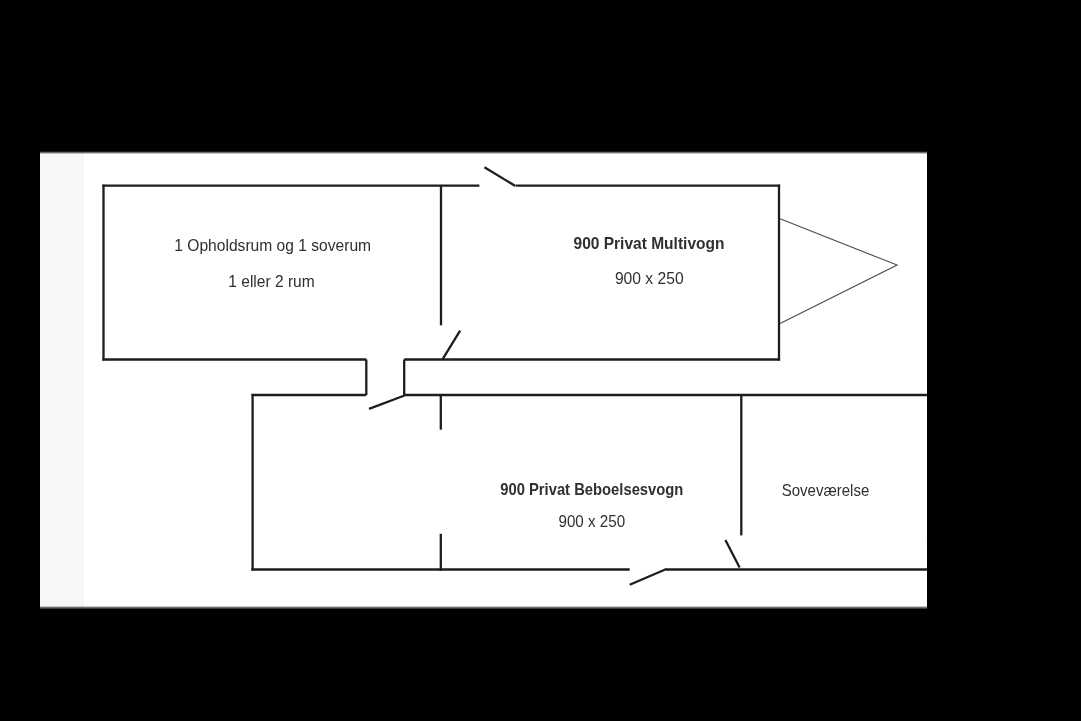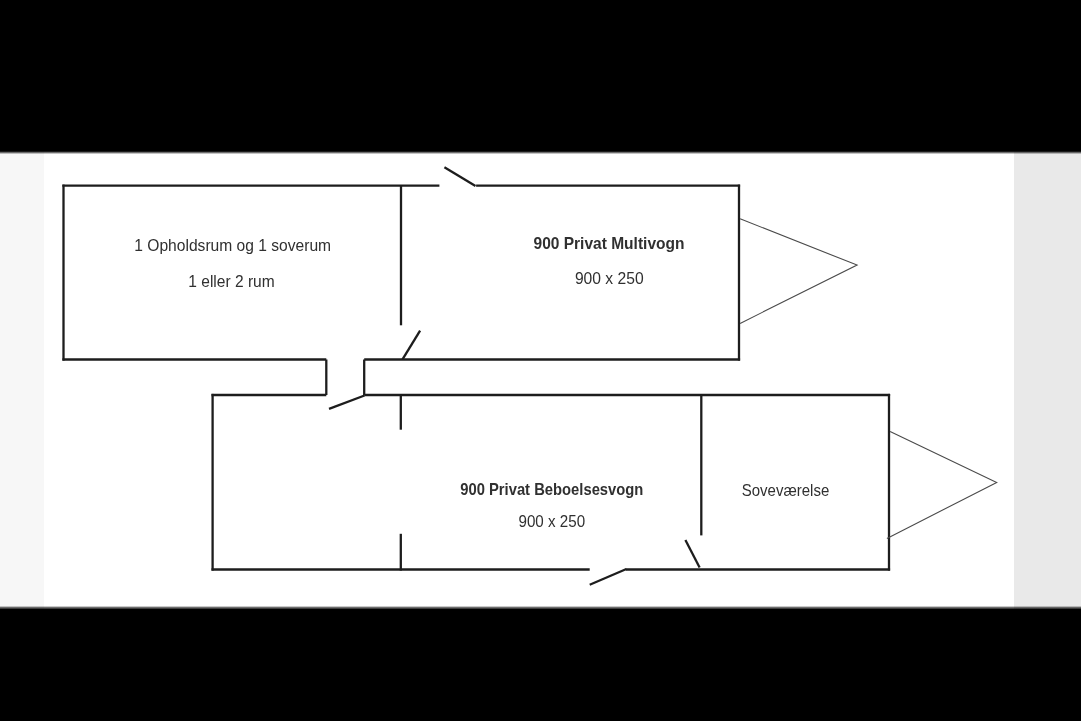--- a/index.html
+++ b/index.html
@@ -1,16 +1,16 @@
 <!DOCTYPE html>
 <html><head>
 <meta charset="utf-8">
 <style>
   html,body{margin:0;padding:0;background:#000;}
-  .stage{position:relative;width:1081px;height:721px;overflow:hidden;}
+  .stage{position:relative;width:887px;height:721px;overflow:hidden;padding-left:40px;}
   
   svg text{font-family:"Liberation Sans",sans-serif;fill:#303030;}
 </style>
 </head>
 <body>
 <div class="stage">
 <svg width="1081" height="721" viewBox="0 0 1081 721" xmlns="http://www.w3.org/2000/svg">
   <defs>
     <linearGradient id="fadeDown" x1="0" y1="0" x2="0" y2="1">
       <stop offset="0" stop-color="#000" stop-opacity="1"></stop>

